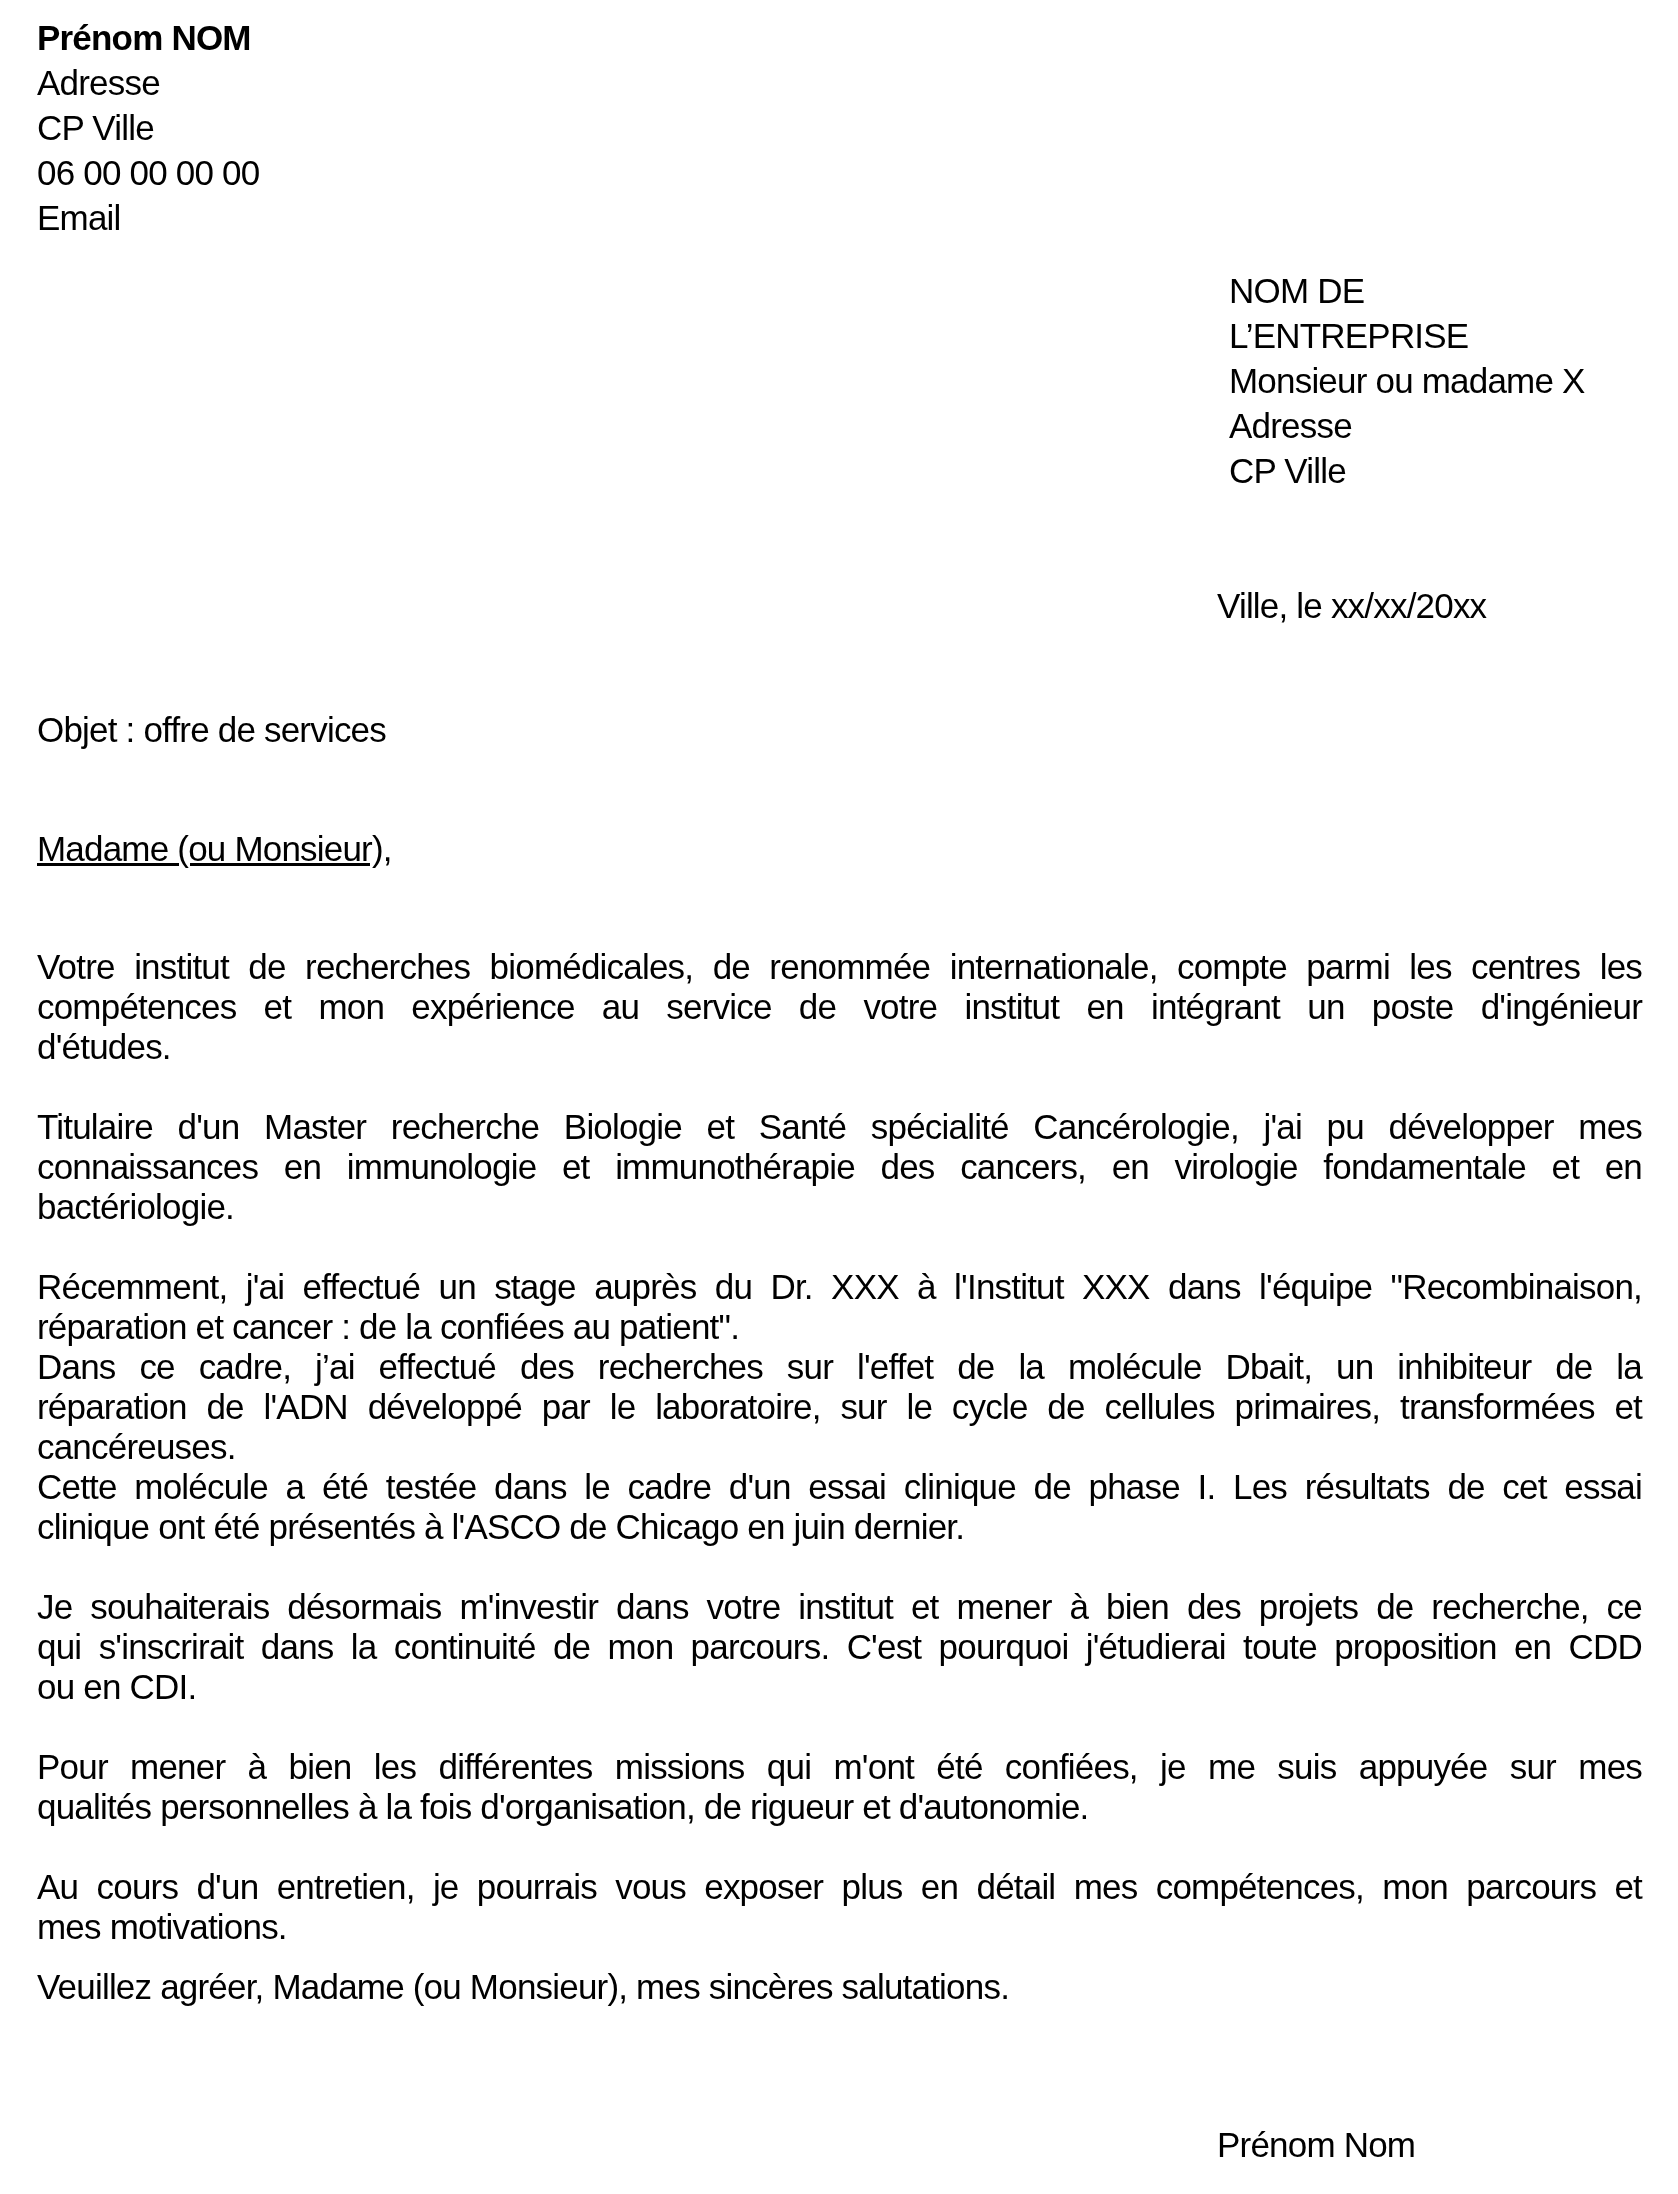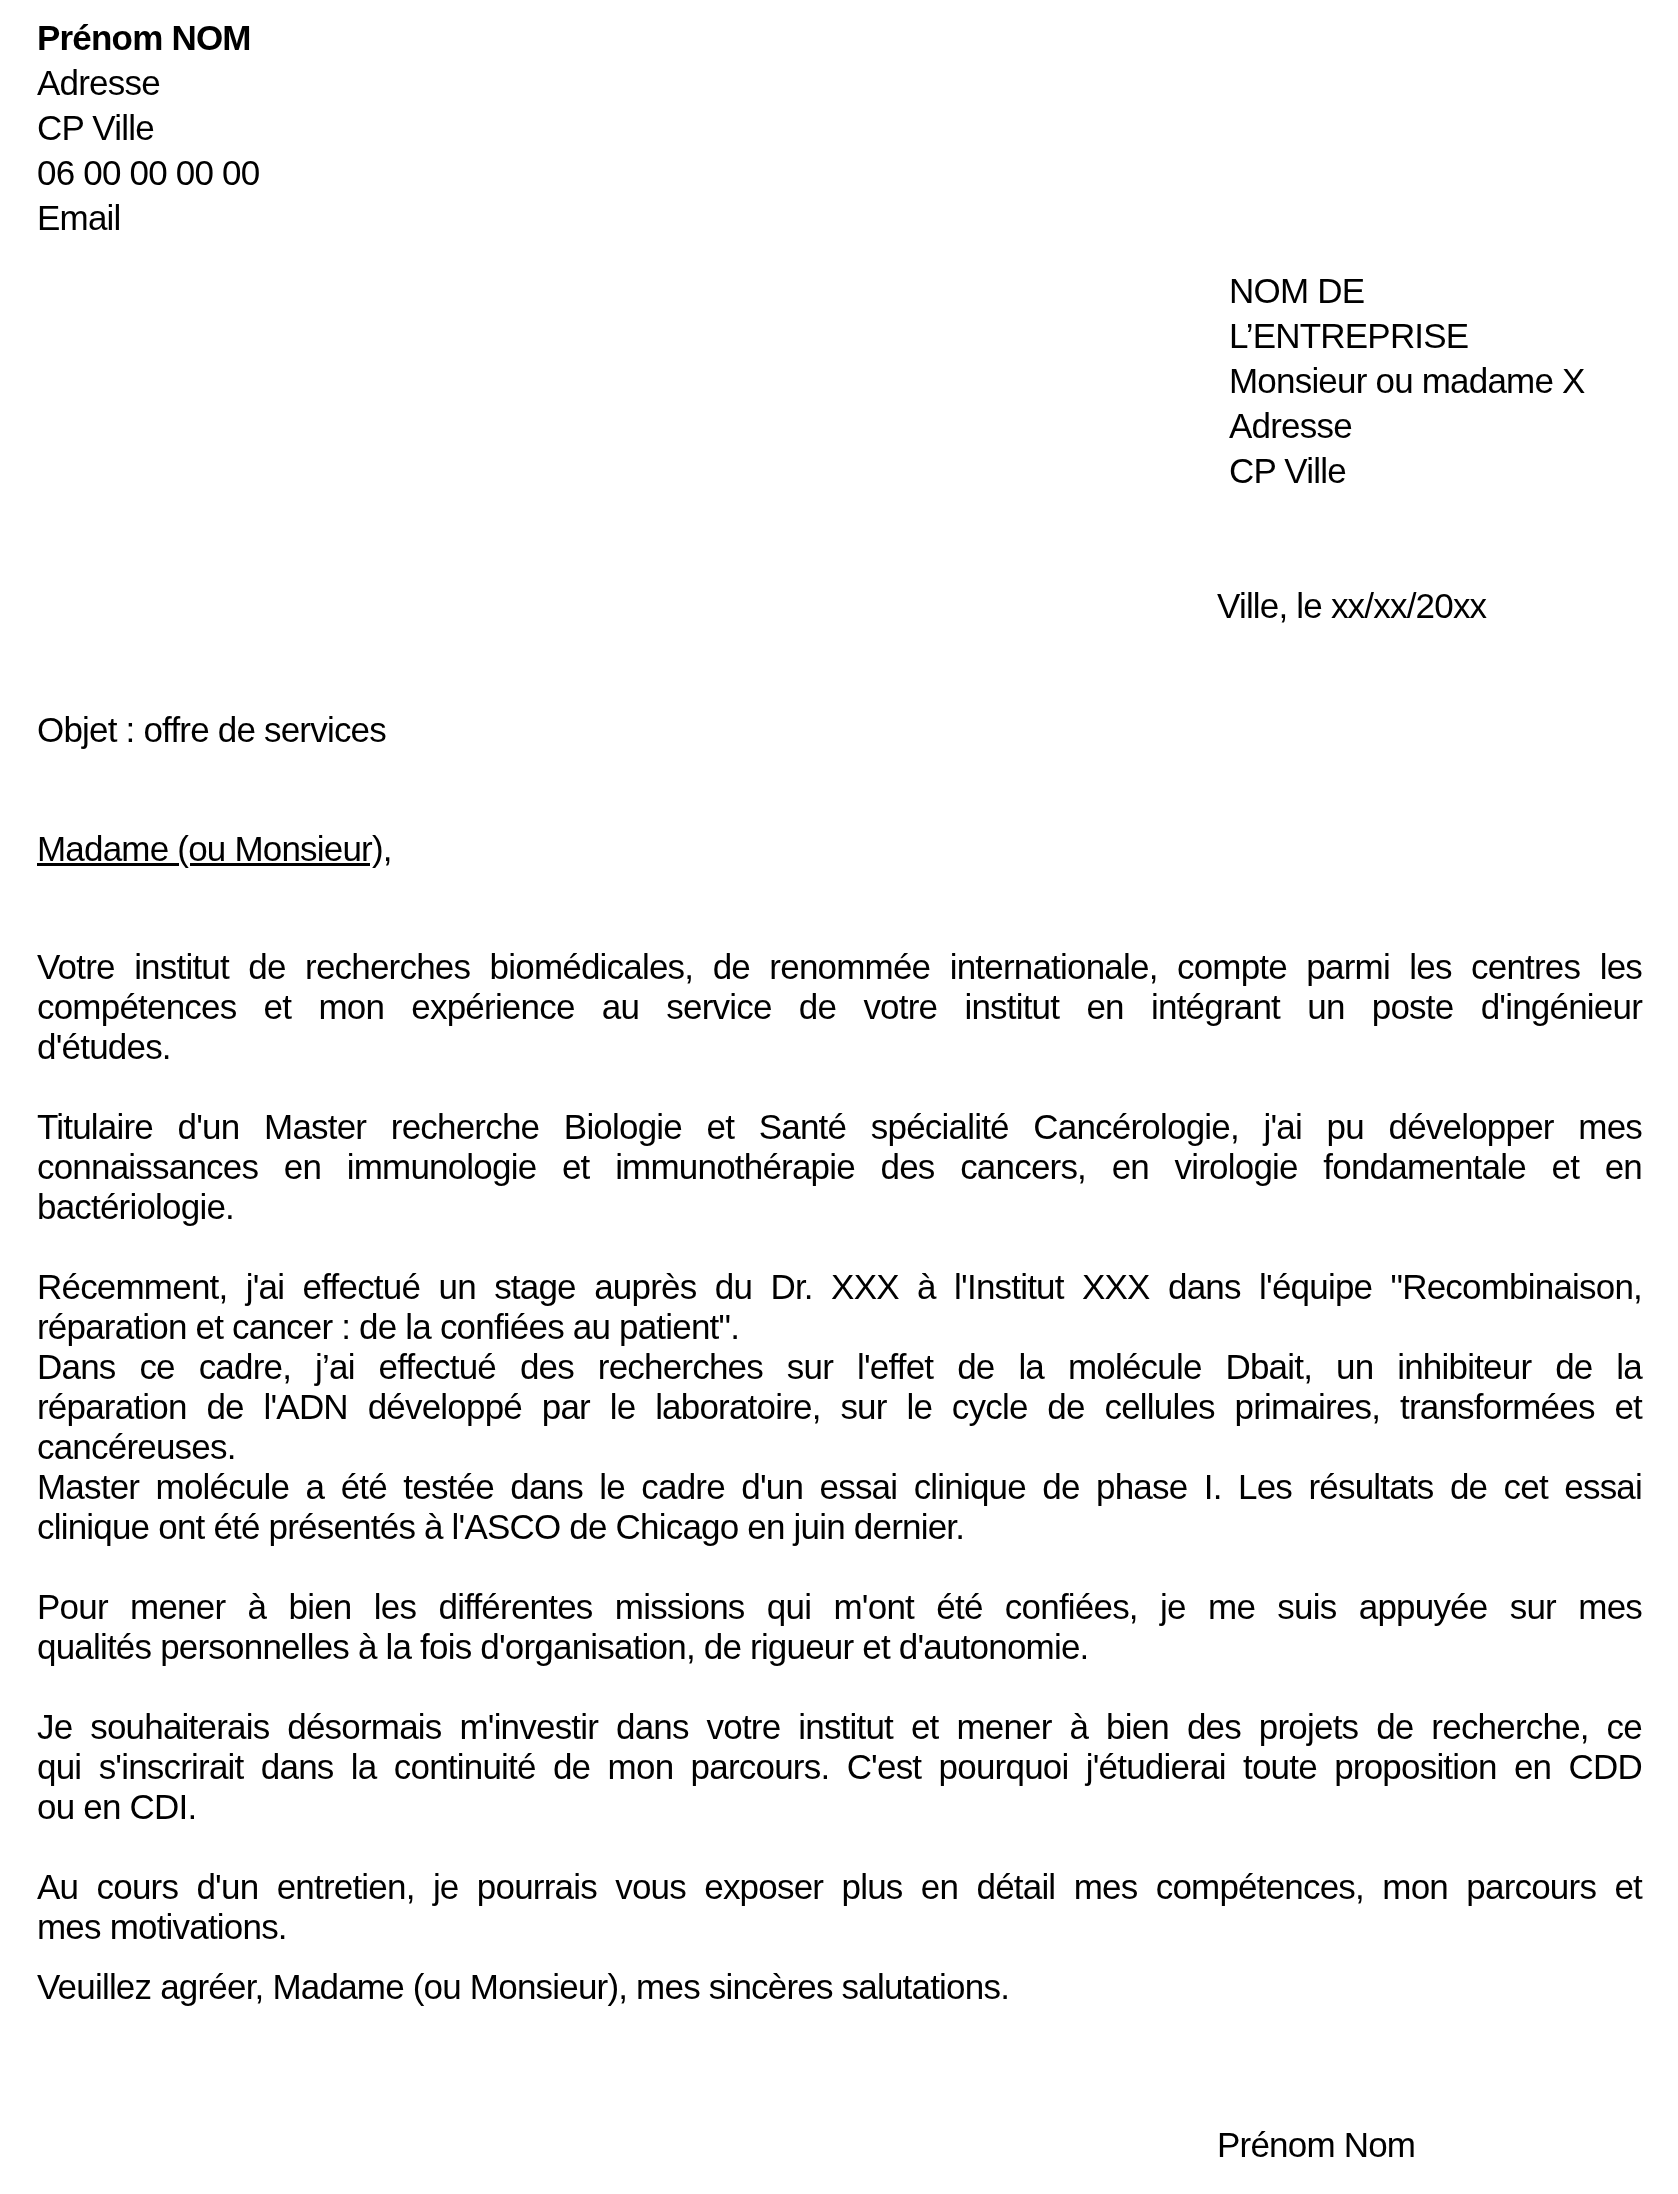--- a/index.html
+++ b/index.html
@@ -80,33 +80,33 @@
   <div class="para">
     <div class="ln j">Récemment, j'ai effectué un stage auprès du Dr. XXX à l'Institut XXX dans l'équipe "Recombinaison,</div>
     <div class="ln jl">réparation et cancer : de la confiées au patient".</div>
   </div>
   <div class="para cont">
     <div class="ln j">Dans ce cadre, j’ai effectué des recherches sur l'effet de la molécule Dbait, un inhibiteur de la</div>
     <div class="ln j">réparation de l'ADN développé par le laboratoire, sur le cycle de cellules primaires, transformées et</div>
     <div class="ln jl">cancéreuses.</div>
   </div>
   <div class="para cont">
-    <div class="ln j">Master molécule a été testée dans le cadre d'un essai clinique de phase I. Les résultats de cet essai</div>
+    <div class="ln j">Cette molécule a été testée dans le cadre d'un essai clinique de phase I. Les résultats de cet essai</div>
     <div class="ln jl">clinique ont été présentés à l'ASCO de Chicago en juin dernier.</div>
-  </div>
-
-  <div class="para">
-    <div class="ln j">Pour mener à bien les différentes missions qui m'ont été confiées, je me suis appuyée sur mes</div>
-    <div class="ln jl">qualités personnelles à la fois d'organisation, de rigueur et d'autonomie.</div>
   </div>
 
   <div class="para">
     <div class="ln j">Je souhaiterais désormais m'investir dans votre institut et mener à bien des projets de recherche, ce</div>
     <div class="ln j">qui s'inscrirait dans la continuité de mon parcours. C'est pourquoi j'étudierai toute proposition en CDD</div>
     <div class="ln jl">ou en CDI.</div>
+  </div>
+
+  <div class="para">
+    <div class="ln j">Pour mener à bien les différentes missions qui m'ont été confiées, je me suis appuyée sur mes</div>
+    <div class="ln jl">qualités personnelles à la fois d'organisation, de rigueur et d'autonomie.</div>
   </div>
 
   <div class="para">
     <div class="ln j">Au cours d'un entretien, je pourrais vous exposer plus en détail mes compétences, mon parcours et</div>
     <div class="ln jl">mes motivations.</div>
   </div>
 
   <div class="ln closing">Veuillez agréer, Madame (ou Monsieur), mes sincères salutations.</div>
 
   <div class="ln signature">Prénom Nom</div>

